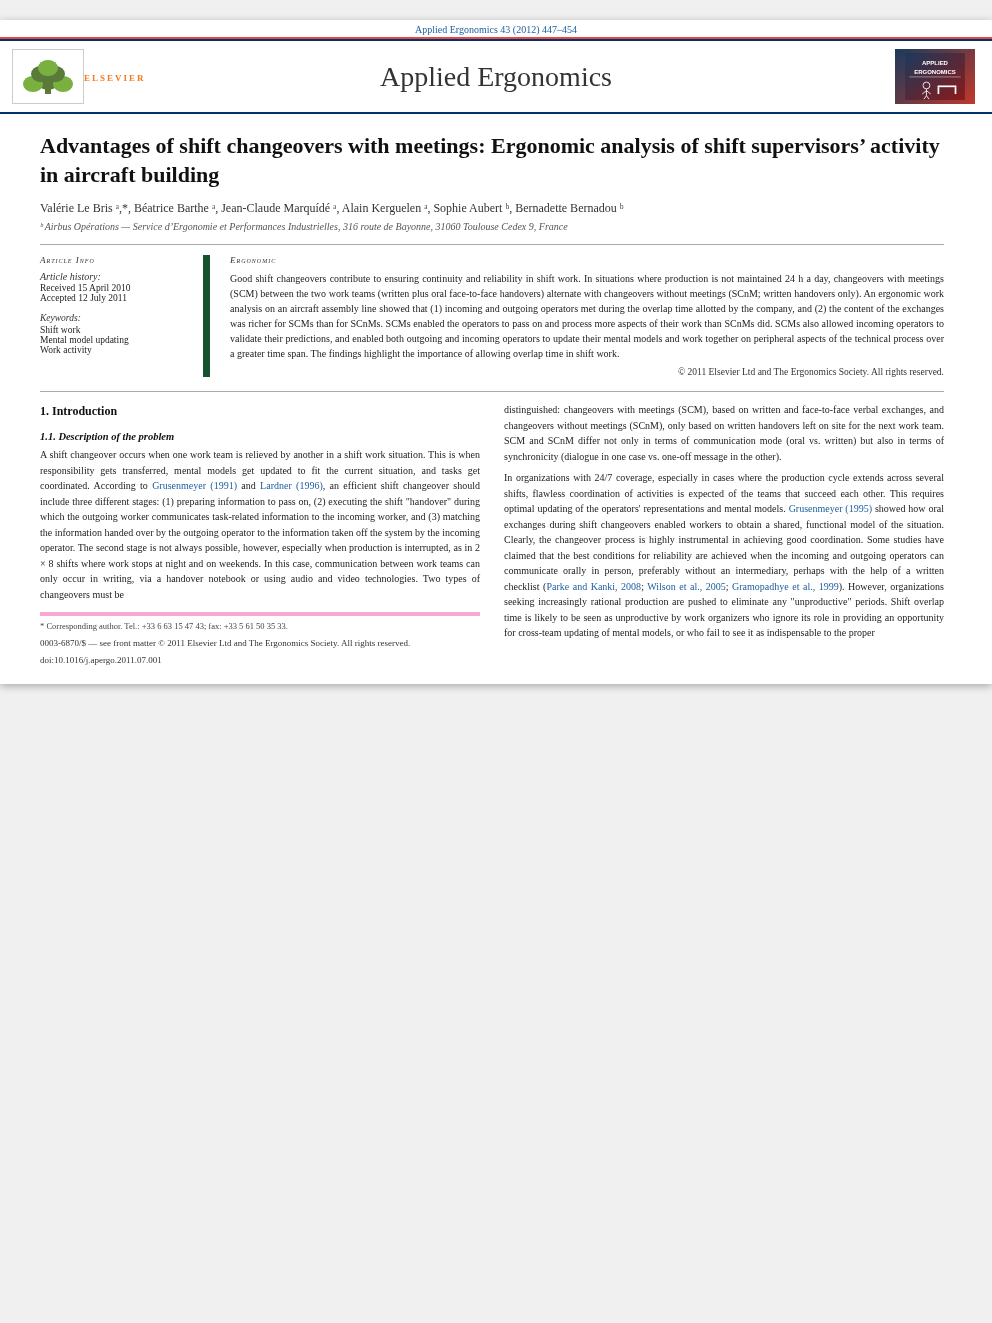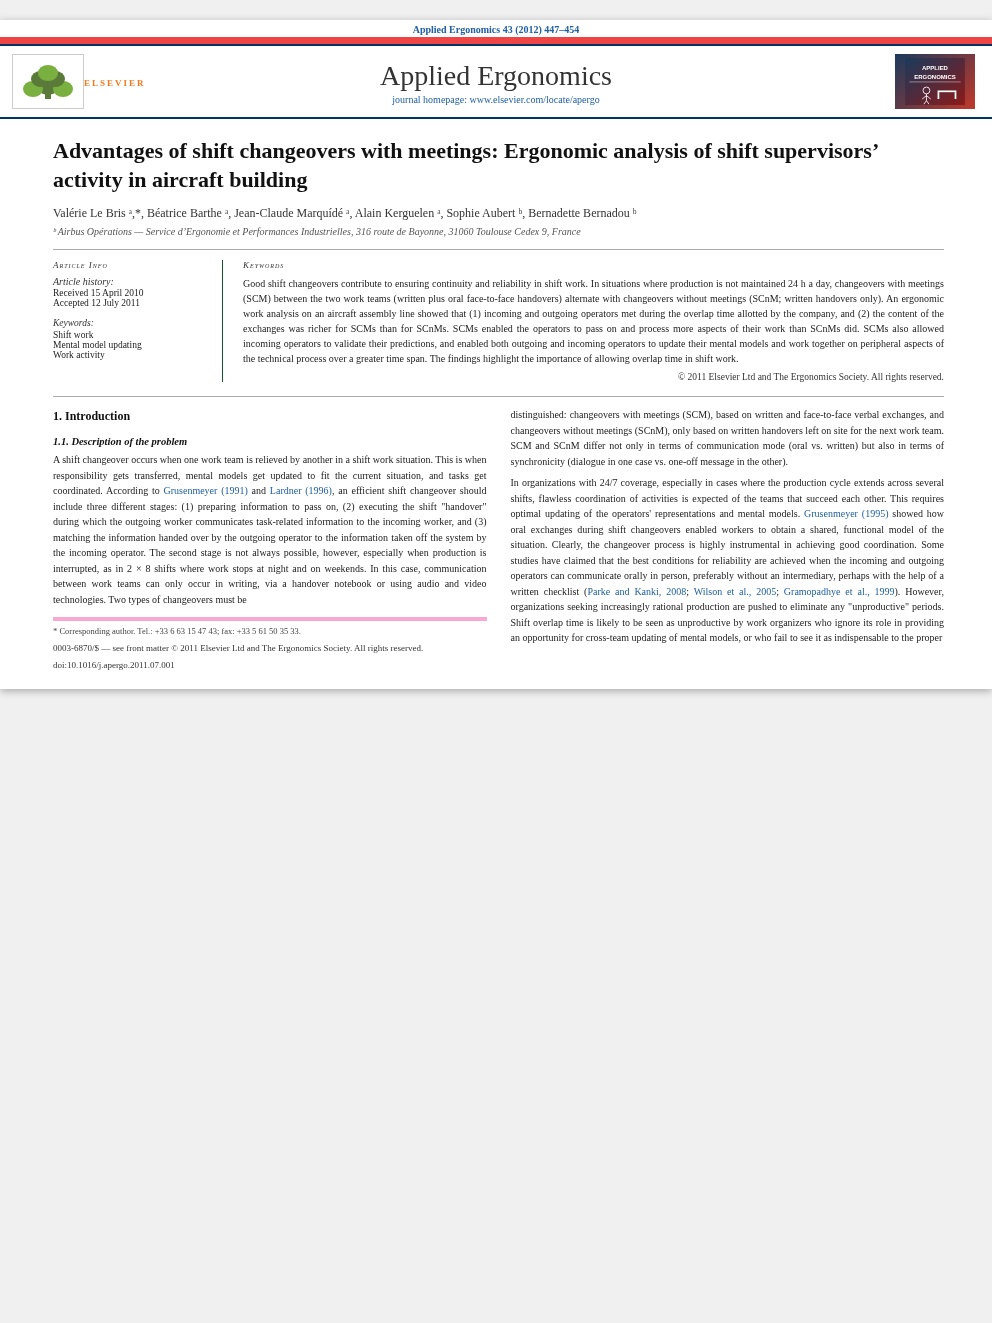--- a/index.html
+++ b/index.html
@@ -17,22 +17,21 @@
       padding: 0;
       position: relative;
     }
     
     .citation-bar {
       background: #fff;
       text-align: center;
       padding: 4px 0 2px 0;
       font-size: 10px;
       color: #2060a0;
-      border-bottom: 7px solid #ef4444;
-      font-weight: bold;
+      border-bottom: 2px solid #ef4444;
     }
     
     .journal-header {
       display: flex;
       align-items: center;
       border-top: 2px solid #003366;
       border-bottom: 2px solid #003366;
       padding: 8px 12px;
       gap: 10px;
     }
@@ -91,21 +90,21 @@
       align-items: center;
       justify-content: center;
       color: #fff;
       font-size: 7px;
       font-weight: bold;
       text-align: center;
       padding: 4px;
     }
     
     .paper-content {
-      padding: 18px 48px 18px 53px;
+      padding: 18px 48px 18px 40px;
     }
     .paper-title {
       font-size: 22px;
       font-weight: bold;
       font-family: 'Times New Roman', serif;
       color: #111;
       margin-bottom: 12px;
       line-height: 1.3;
     }
     .authors {
@@ -127,21 +126,21 @@
     }
     
     .two-col {
       display: flex;
       gap: 20px;
       margin-top: 8px;
     }
     .article-info {
       width: 170px;
       min-width: 170px;
-      border-right: 1px solid #14532d;
+      border-right: 7px solid #14532d;
       padding-right: 14px;
     }
     .article-info-title {
       font-size: 9px;
       font-variant: small-caps;
       letter-spacing: 1px;
       color: #333;
       margin-bottom: 6px;
       font-style: italic;
     }
@@ -271,21 +270,20 @@
           <ellipse cx="42" cy="16" rx="10" ry="8" fill="#5a7a3a"></ellipse>
           <ellipse cx="35" cy="10" rx="10" ry="8" fill="#7ab040"></ellipse>
           <text x="35" y="37" font-size="5" text-anchor="middle" fill="#888"></text>
         </svg>
       </div>
       <div class="elsevier-label">ELSEVIER</div>
     </div>
 
     <div class="journal-title-center">
       <div class="journal-name">Applied Ergonomics</div>
-      <div class="journal-homepage">journal homepage: www.elsevier.com/locate/apergo</div>
     </div>
 
     <div class="journal-logo-right">
       <div class="journal-logo-box">
         <svg width="70" height="55" viewBox="0 0 70 55">
           <defs>
             <linearGradient id="bg" x1="0%" y1="0%" x2="100%" y2="100%">
               <stop offset="0%" style="stop-color:#1a3a5c"></stop>
               <stop offset="100%" style="stop-color:#8b1a1a"></stop>
             </linearGradient>
@@ -335,21 +333,21 @@
         <div class="article-info-value">
           <span>Accepted</span> <span>12 July 2011</span>
         </div>
         <div class="keywords-title">Keywords:</div>
         <span class="keyword">Shift work</span>
         <span class="keyword">Mental model updating</span>
         <span class="keyword">Work activity</span>
       </div>
 
       <div class="abstract-col">
-        <div class="abstract-title">Keywords</div>
+        <div class="abstract-title">Ergonomic</div>
         <div class="abstract-text">Good shift changeovers contribute to ensuring continuity and reliability in shift work. In situations where production is not maintained 24 h a day, changeovers with meetings (SCM) between the two work teams (written plus oral face-to-face handovers) alternate with changeovers without meetings (SCnM; written handovers only). An ergonomic work analysis on an aircraft assembly line showed that (1) incoming and outgoing operators met during the overlap time allotted by the company, and (2) the content of the exchanges was richer for SCMs than for SCnMs. SCMs enabled the operators to pass on and process more aspects of their work than SCnMs did. SCMs also allowed incoming operators to validate their predictions, and enabled both outgoing and incoming operators to update their mental models and work together on peripheral aspects of the technical process over a greater time span. The findings highlight the importance of allowing overlap time in shift work.</div>
         <div class="abstract-copyright">© 2011 Elsevier Ltd and The Ergonomics Society. All rights reserved.</div>
       </div>
 
     </div>
 
     <hr class="body-divider">
 
     <div class="body-two-col">
 

